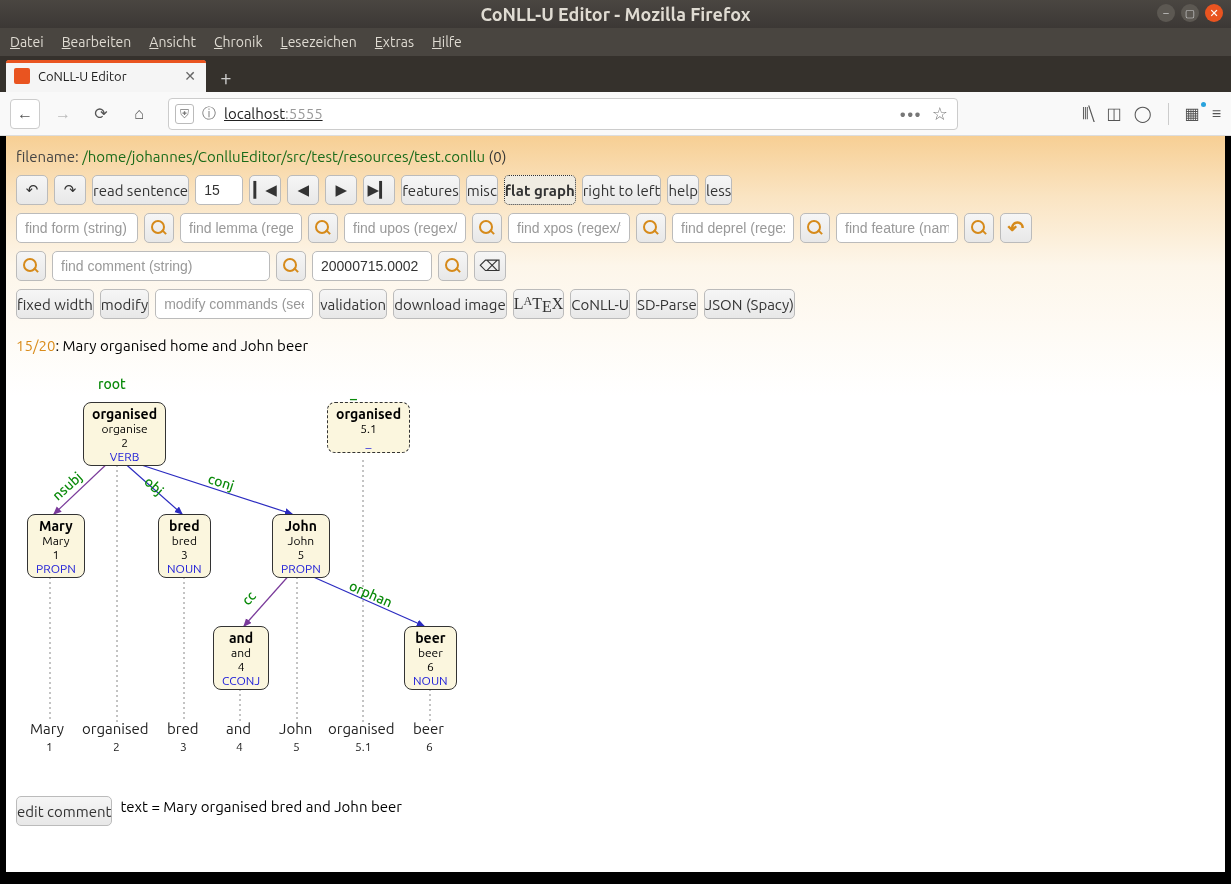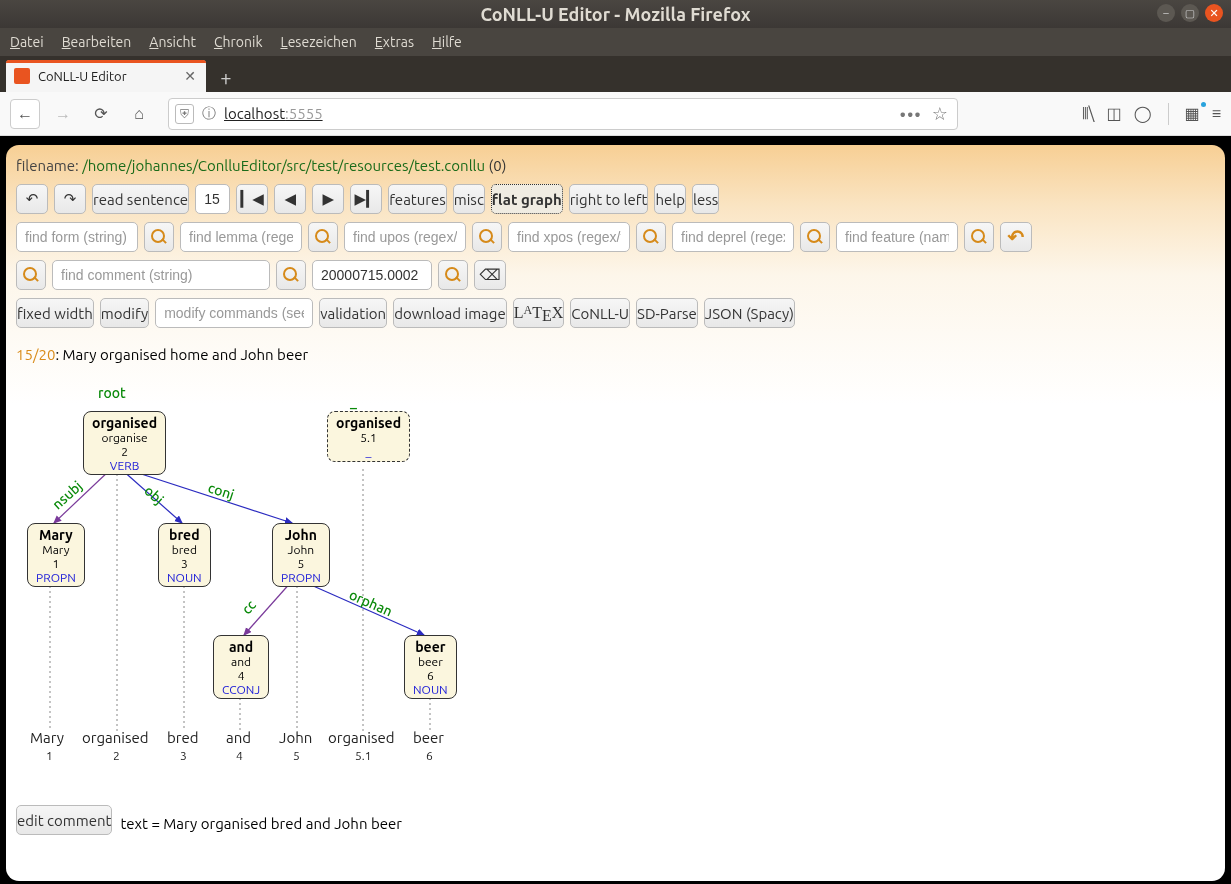--- a/index.html
+++ b/index.html
@@ -34,21 +34,21 @@
 .url-box { flex: 1; height: 32px; border: 1px solid #ccc; border-radius: 4px; background: #fff; display: flex; align-items: center; padding: 0 6px; gap: 8px; max-width: 790px; margin-left: 6px; position: relative;}
 .url-shield { border: 1px solid #bbb; border-radius: 3px; padding: 2px 4px; color:#777; font-size:12px; }
 .url-info { color:#777; font-size:14px; }
 .url-text { font-size: 15px; color: #222; text-decoration: underline; }
 .url-text .faded { color: #999; }
 .url-right { position: absolute; right: 8px; display:flex; gap:10px; align-items:center; color:#777; font-size:18px; letter-spacing:1px;}
 .toolbar-right { display:flex; gap:12px; align-items:center; margin-left:auto; color:#555; font-size:16px; }
 .toolbar-right .sep { width:1px; height:22px; background:#ccc; margin:0 4px; }
 
 
-.app { background: linear-gradient(#f7cf94 0px, #fae4c2 60px, #fdf6ea 130px, #ffffff 260px); height: calc(884px - 28px - 28px - 36px - 44px - 12px); padding: 12px 10px; position: relative; overflow: hidden; margin:9px 6px 6px 6px;border-radius:13px;}
+.app { background: linear-gradient(#f7cf94 0px, #fae4c2 60px, #fdf6ea 130px, #ffffff 260px); height: calc(884px - 28px - 28px - 36px - 44px - 12px); padding: 12px 10px; position: relative; overflow: hidden; margin:0 6px 6px 6px;}
 .filename-row { font-size: 15px; color: #333; margin-bottom: 10px; }
 .filename-row .label { color:#444; }
 
 .btnrow { display: flex; flex-wrap: wrap; gap: 6px; margin-bottom: 8px; align-items: center; }
 .btn { height: 30px; padding: 0 0; border: 1px solid #bbb; border-radius: 5px; background: linear-gradient(#f6f6f6,#e8e8e8); color: #333; font-size: 15px; display: inline-flex; align-items: center; gap: 4px; cursor: pointer; }
 .btn.icon { width: 32px; padding: 0; justify-content: center; }
 .btn.active { border: 1px dotted #333; background: #f0ece2; font-weight: bold; }
 .input { height: 30px; border: 1px solid #bbb; border-radius: 5px; background: #fff; padding: 0 8px; font-size: 14px; color:#333; }
 .input::placeholder { color: #999; }
 .search-icon-btn { width: 30px; height: 30px; border:1px solid #bbb; border-radius:5px; background:linear-gradient(#f6f6f6,#e8e8e8); display:inline-flex; align-items:center; justify-content:center; }
@@ -69,21 +69,21 @@
 .node { position:absolute; border:1.5px solid #333; border-radius:8px; background:#fbf6de; text-align:center; padding:3px 8px 2px 8px; font-size:13px; line-height:1.15; min-width:48px; }
 .node.dashed { border-style: dashed; }
 .node .form { font-weight:bold; font-size:14px; }
 .node .lemma { font-size:12px; }
 .node .id { font-size:12px; }
 .node .upos { font-size:12px; color:#1a1ad8; }
 .rel-label { position:absolute; color:#0a8a0a; font-size:14px; font-weight:500; }
 .token-label { position:absolute; text-align:center; font-size:15px; color:#222; }
 .token-id { position:absolute; text-align:center; font-size:12px; color:#222; }
 
-.footer-row { display:flex; gap:8px; align-items:flex-end; margin-top: 4px;}
+.footer-row { display:flex; gap:8px; align-items:flex-start; margin-top: 4px;}
 .footer-text { font-size:15px; line-height:1.5; }
 
 svg line.dotted { stroke:#888; stroke-width:1; stroke-dasharray:2 3; }
 svg line.edge-blue { stroke:#2b2bc0; stroke-width:1.2; }
 svg line.edge-purple { stroke:#7a3a9a; stroke-width:1.2; }
 </style>
 </head>
 <body>
 
 <div class="window">
@@ -142,21 +142,21 @@
 
   <div class="app">
     <div class="filename-row">
       <span class="label">filename: </span><span style="color:#1a6b1a">/home/johannes/ConlluEditor/src/test/resources/test.conllu</span><span> (0)</span>
     </div>
 
     <div class="btnrow">
       <span class="btn icon">↶</span>
       <span class="btn icon">↷</span>
       <span class="btn">read sentence</span>
-      <input class="input" style="width: 35px; text-align: left;" value="15">
+      <input class="input" style="width: 48px; text-align: left;" value="15">
       <span class="btn icon">▎◀</span>
       <span class="btn icon">◀</span>
       <span class="btn icon">▶</span>
       <span class="btn icon">▶▎</span>
       <span class="btn">features</span>
       <span class="btn">misc</span>
       <span class="btn active">flat graph</span>
       <span class="btn">right to left</span>
       <span class="btn">help</span>
       <span class="btn">less</span>

